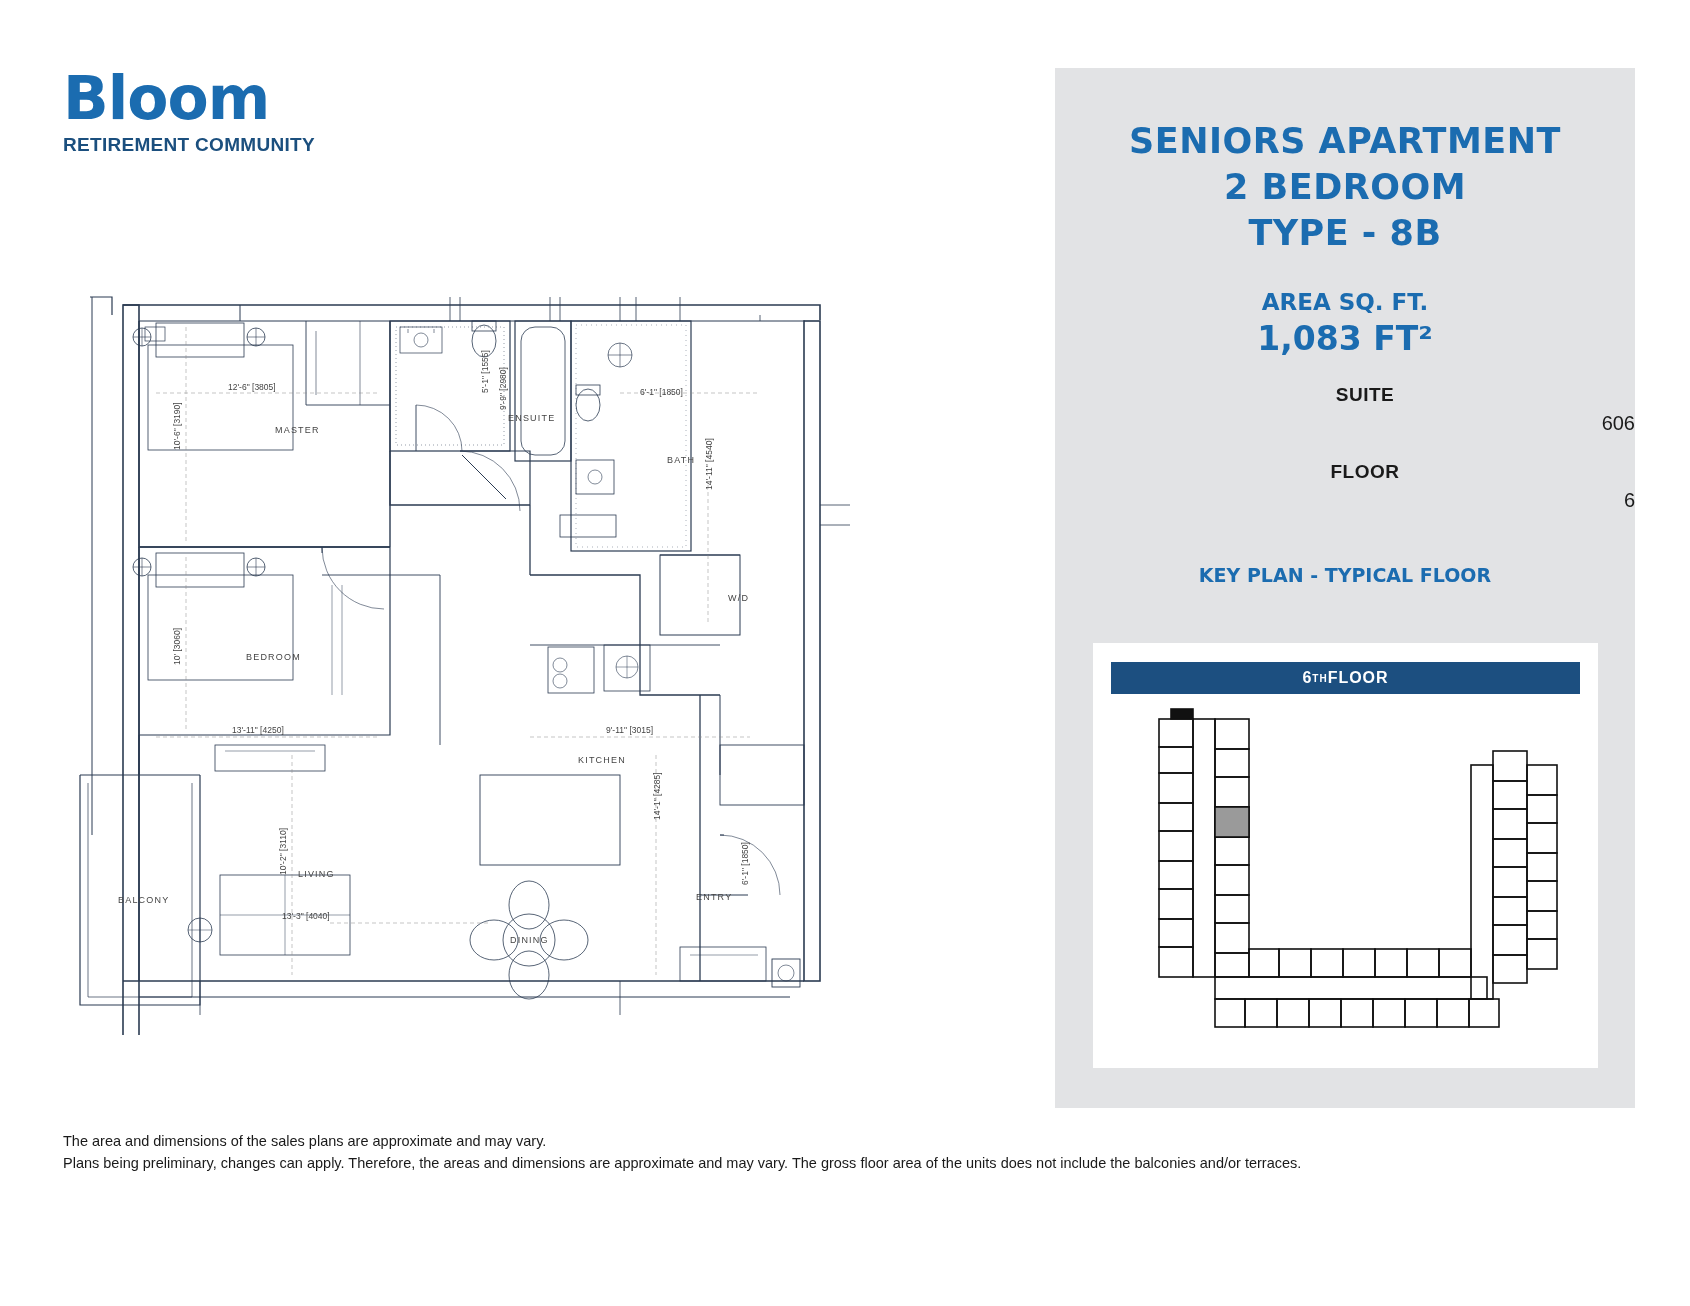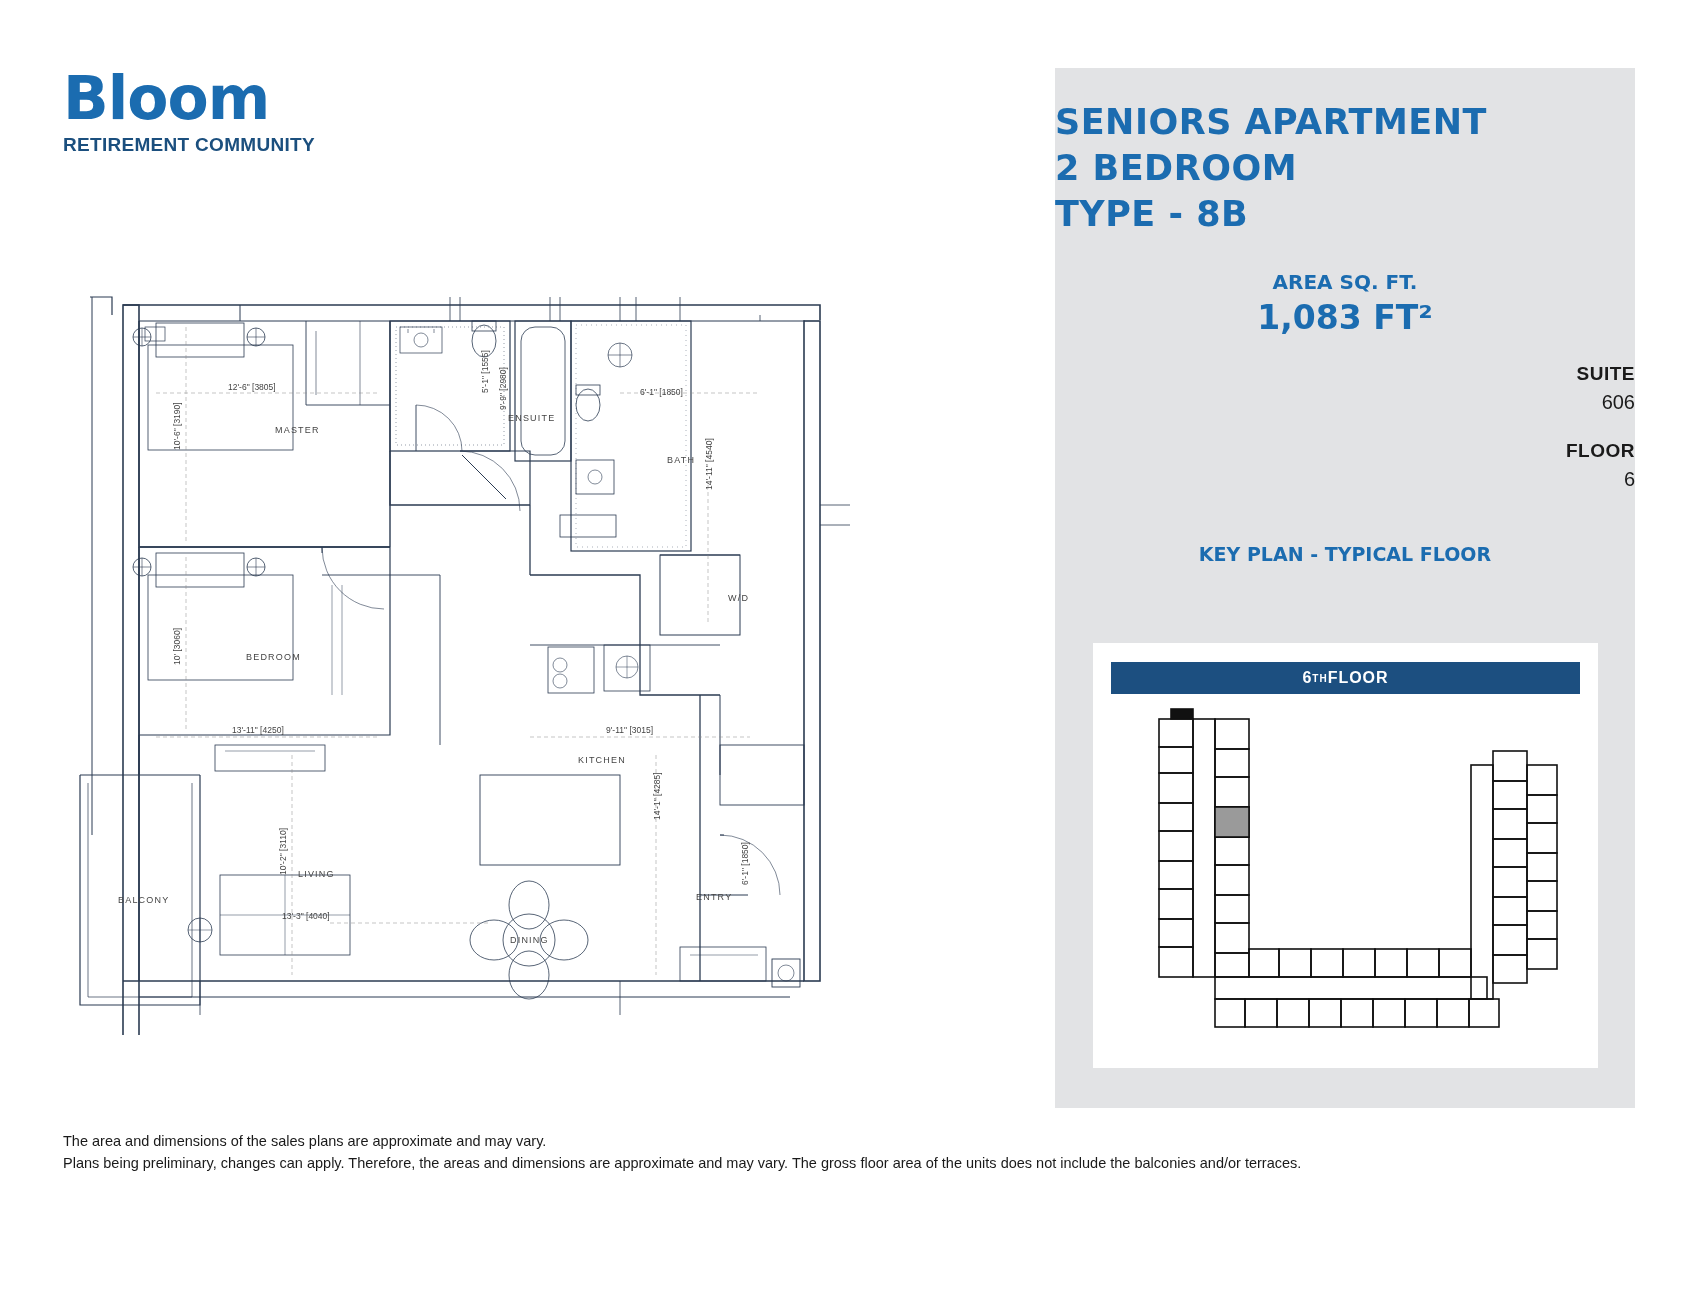--- a/index.html
+++ b/index.html
@@ -49,51 +49,53 @@
   
   #info-panel {
     position: absolute;
     left: 1055px;
     top: 68px;
     width: 580px;
     height: 1040px;
     background: #e2e3e5;
   }
   #info-panel .title-block {
+    text-align: center;
     padding-top: 31px;
+    margin-top: 19px;
   }
   #info-panel .title-line {
     color: #1b6cb0;
     font-size: 35px;
     font-weight: bold;
     line-height: 1.32;
     letter-spacing: 0.5px;
     font-family: "DejaVu Sans", sans-serif;
   }
   #info-panel .area-label {
     color: #1b6cb0;
-    font-size: 20px;
+    font-size: 23px;
     font-weight: 600;
     text-align: center;
     margin-top: 32px;
     font-family: "DejaVu Sans", sans-serif;
   }
   #info-panel .area-value {
     color: #1b6cb0;
     font-size: 33px;
     font-weight: bold;
     text-align: center;
     margin-top: 4px;
     font-family: "DejaVu Sans", sans-serif;
   }
   #info-panel .meta-label {
     color: #1a1a1a;
     font-size: 19px;
     font-weight: bold;
-    text-align: right;
+    text-align: center;
     margin-top: 26px;
     letter-spacing: 0.5px;
     padding-left: 40px;
   }
   #info-panel .meta-value {
     color: #1a1a1a;
     font-size: 20px;
     text-align: right;
     margin-top: 6px;
   }

